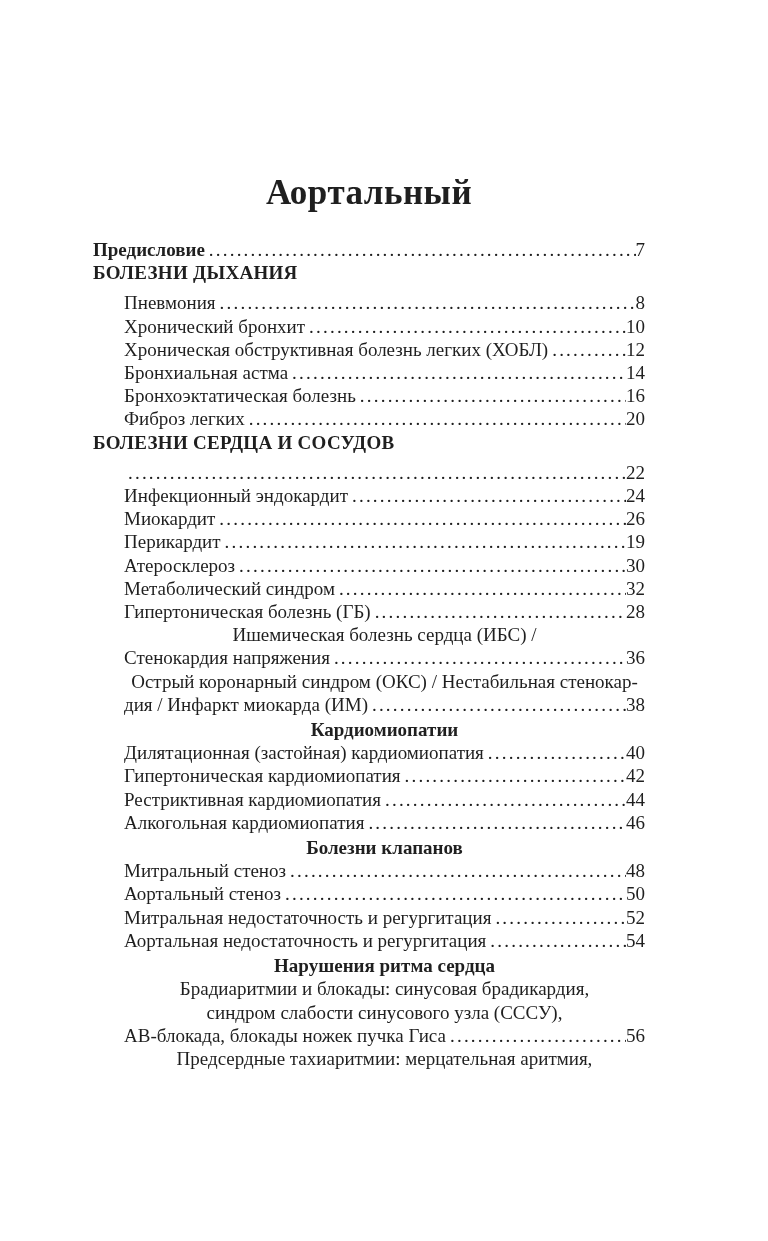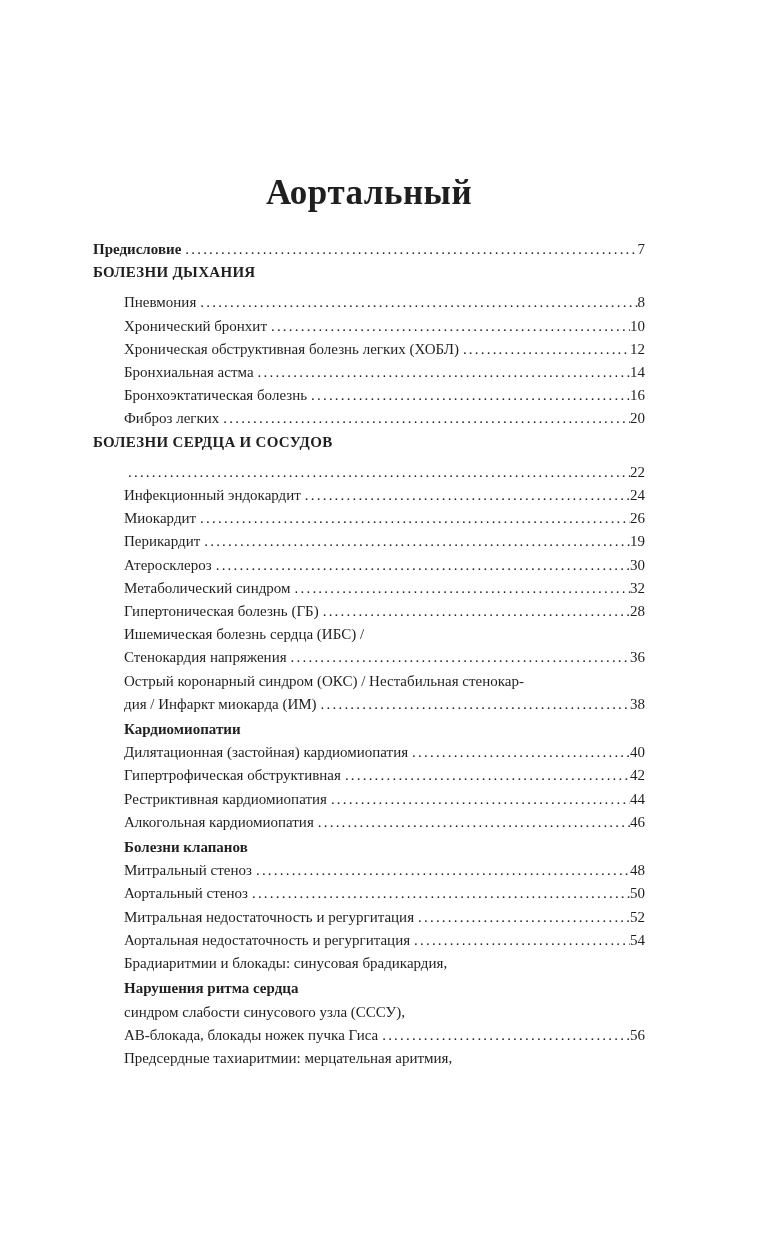--- a/index.html
+++ b/index.html
@@ -21,21 +21,21 @@
   }
   .title {
     font-size: 35px;
     font-weight: bold;
     line-height: 42px;
     text-align: center;
     margin: 0 0 24px 0;
     letter-spacing: 0.5px;
   }
   .toc {
-    font-size: 15px;
+    font-size: 19px;
     font-family: Liberation Serif, serif;
   }
   .row {
     display: flex;
     align-items: baseline;
     line-height: 23.2px;
   }
   .row.preface .label {
     font-weight: bold;
   }
@@ -43,20 +43,21 @@
     font-weight: bold;
     margin-bottom: 7px;
     letter-spacing: 0.3px;
   }
   .row.subsection {
     font-weight: bold;
     margin-top: 2px;
   }
   .row.entry, .row.subsection {
     padding-left: 31px;
+    justify-content: center;
   }
   .label {
     white-space: nowrap;
   }
   .dots {
     flex: 1 1 auto;
     overflow: hidden;
     white-space: nowrap;
     margin-left: 4px;
     min-width: 12px;
@@ -168,21 +169,21 @@
       </div>
       <div class="row subsection">
         <span class="label">Кардиомиопатии</span>
       </div>
       <div class="row entry">
         <span class="label">Дилятационная (застойная) кардиомиопатия</span>
         <span class="dots"></span>
         <span class="pagenum">40</span>
       </div>
       <div class="row entry">
-        <span class="label">Гипертрофическая обструктивная</span>
+        <span class="label">Гипертоническая кардиомиопатия</span>
         <span class="dots"></span>
         <span class="pagenum">42</span>
       </div>
       <div class="row entry">
         <span class="label">Рестриктивная кардиомиопатия</span>
         <span class="dots"></span>
         <span class="pagenum">44</span>
       </div>
       <div class="row entry">
         <span class="label">Алкогольная кардиомиопатия</span>
@@ -205,25 +206,25 @@
       <div class="row entry">
         <span class="label">Митральная недостаточность и регургитация</span>
         <span class="dots"></span>
         <span class="pagenum">52</span>
       </div>
       <div class="row entry">
         <span class="label">Аортальная недостаточность и регургитация</span>
         <span class="dots"></span>
         <span class="pagenum">54</span>
       </div>
-      <div class="row entry">
-        <span class="label">Брадиаритмии и блокады: синусовая брадикардия,</span>
-      </div>
       <div class="row subsection">
         <span class="label">Нарушения ритма сердца</span>
+      </div>
+      <div class="row entry">
+        <span class="label">Брадиаритмии и блокады: синусовая брадикардия,</span>
       </div>
       <div class="row entry">
         <span class="label">синдром слабости синусового узла (СССУ),</span>
       </div>
       <div class="row entry">
         <span class="label">АВ-блокада, блокады ножек пучка Гиса</span>
         <span class="dots"></span>
         <span class="pagenum">56</span>
       </div>
       <div class="row entry">

